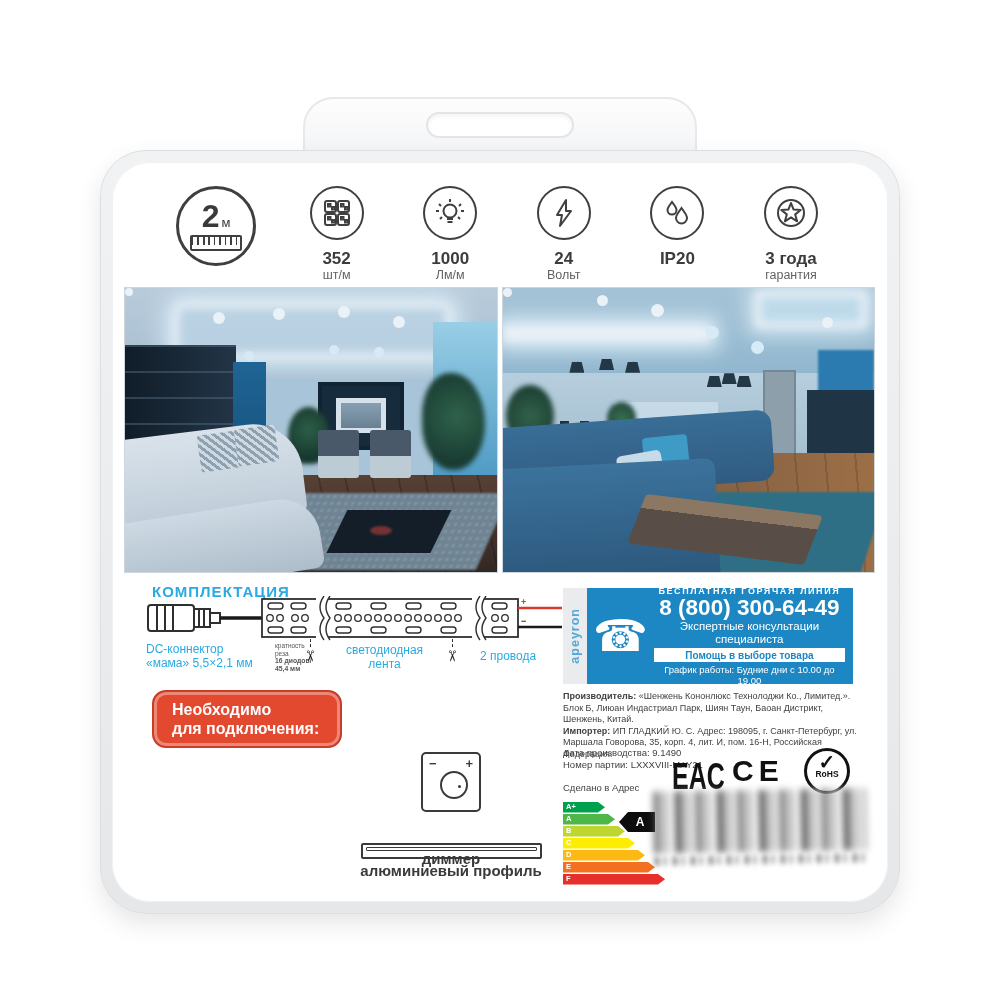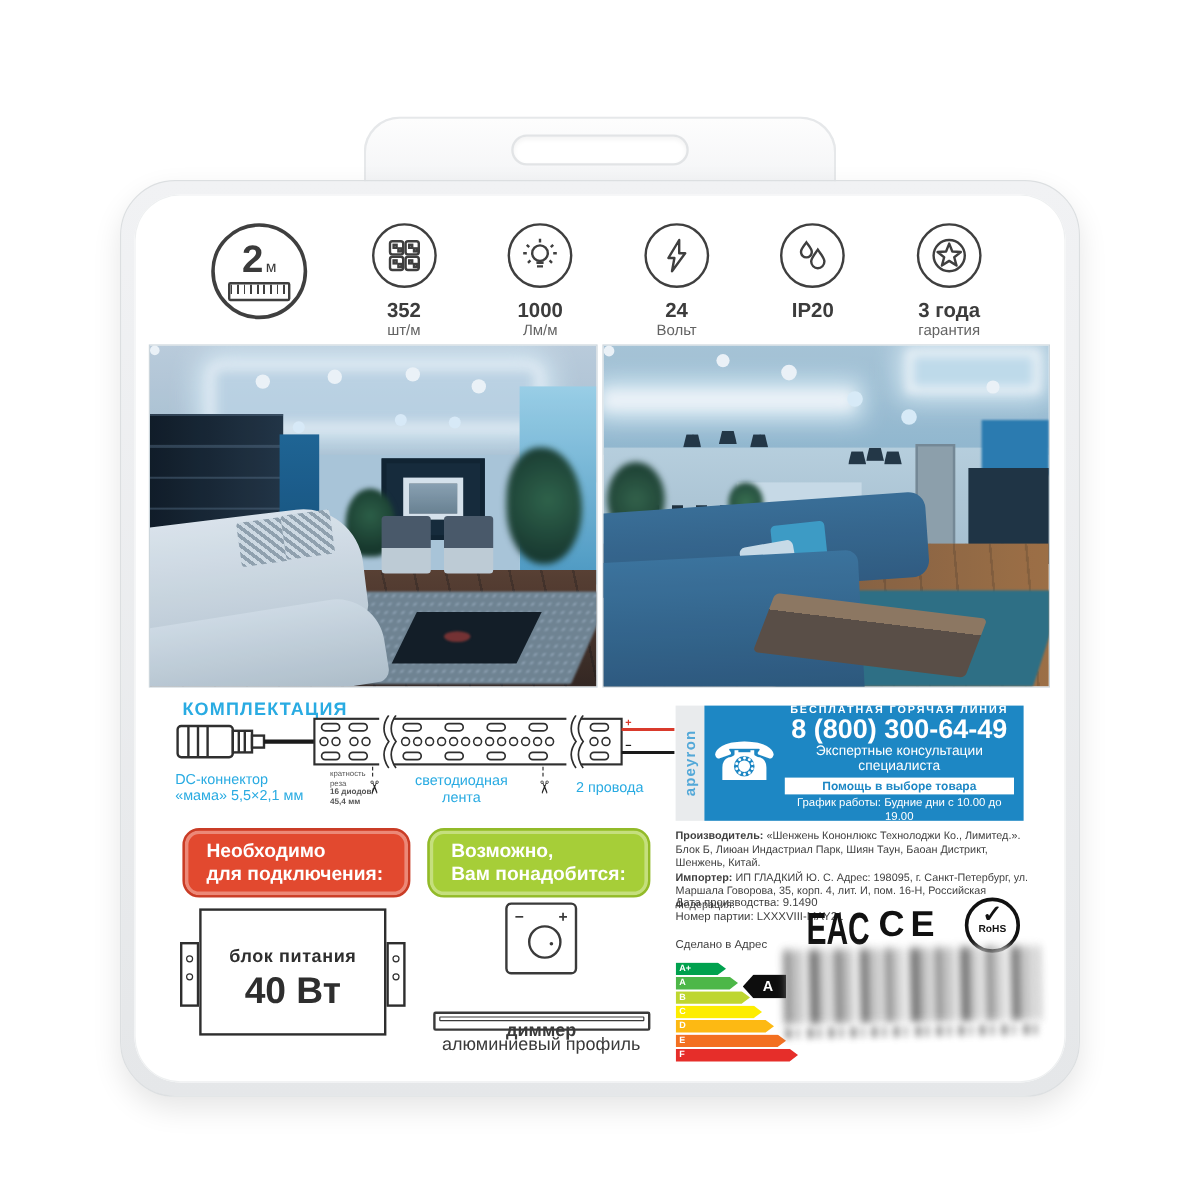--- a/index.html
+++ b/index.html
@@ -160,21 +160,21 @@
   .dim-knob { position:absolute; left:17px; top:17px; width:28px; height:28px; border:2px solid #3a3a3a; border-radius:50%; }
   .dim-dot { position:absolute; right:5px; top:12px; width:3px; height:3px; background:#3a3a3a; border-radius:50%; }
   .dim-minus { position:absolute; left:6px; top:2px; font-size:13px; color:#3a3a3a; font-weight:bold; }
   .dim-plus { position:absolute; right:6px; top:2px; font-size:13px; color:#3a3a3a; font-weight:bold; }
   .dim-label { position:absolute; left:294px; top:688px; width:90px; text-align:center; font-size:15px;
     font-weight:bold; color:#3a3a3a; }
   .profile { position:absolute; left:249px; top:681px; width:181px; height:16px; border:2px solid #3a3a3a;
     border-radius:2px; }
   .profile-inner { margin:2px 3px 0; height:4px; border:1.5px solid #3a3a3a; border-radius:1px; }
   .profile-label { position:absolute; left:214px; top:700px; width:250px; text-align:center; font-size:15px;
-    font-weight:normal; color:#3a3a3a; }
+    font-weight:bold; color:#3a3a3a; }
 
   
   .mark-eac { position:absolute; left:560px; top:592px; font-size:25px; font-weight:bold; color:#111;
     transform:scaleY(1.5); transform-origin:top left; letter-spacing:0; }
   .mark-ce { position:absolute; left:620px; top:592px; font-size:30px; font-weight:bold; color:#111; letter-spacing:5px; }
   .mark-rohs { position:absolute; left:692px; top:586px; width:46px; height:46px; border:3px solid #111;
     border-radius:50%; text-align:center; }
   .rohs-check { font-size:20px; line-height:20px; color:#111; font-weight:bold; margin-top:1px; }
   .rohs-text { font-size:8.5px; font-weight:bold; color:#111; margin-top:-3px; }
 
@@ -436,37 +436,21 @@
     <div class="date-block">
       <div>Дата производства: 9.1490</div>
       <div>Номер партии: LXXXVIII-MAY21</div>
     </div>
     <div class="made-in">Сделано в Адрес</div>
 
     <div class="badge badge-red">
       <span>Необходимо</span>
         <span>для подключения:</span>
     </div>
-    <div class="badge badge-green">
-      <span>Возможно,</span>
-        <span>Вам понадобится:</span>
-    </div>
-
-    <div class="psu">
-      <div class="psu-tab l">
-          <div class="psu-hole"></div>
-          <div class="psu-hole"></div>
-        </div>
-      <div class="psu-tab r">
-          <div class="psu-hole"></div>
-          <div class="psu-hole"></div>
-        </div>
-      <div class="psu-label">блок питания</div>
-      <div class="psu-power">40 Вт</div>
-    </div>
+
 
     <div class="dimmer">
       <span class="dim-minus">−</span>
       <span class="dim-plus">+</span>
       <div class="dim-knob">
           <div class="dim-dot"></div>
         </div>
     </div>
     <div class="dim-label">диммер</div>
     <div class="profile">

